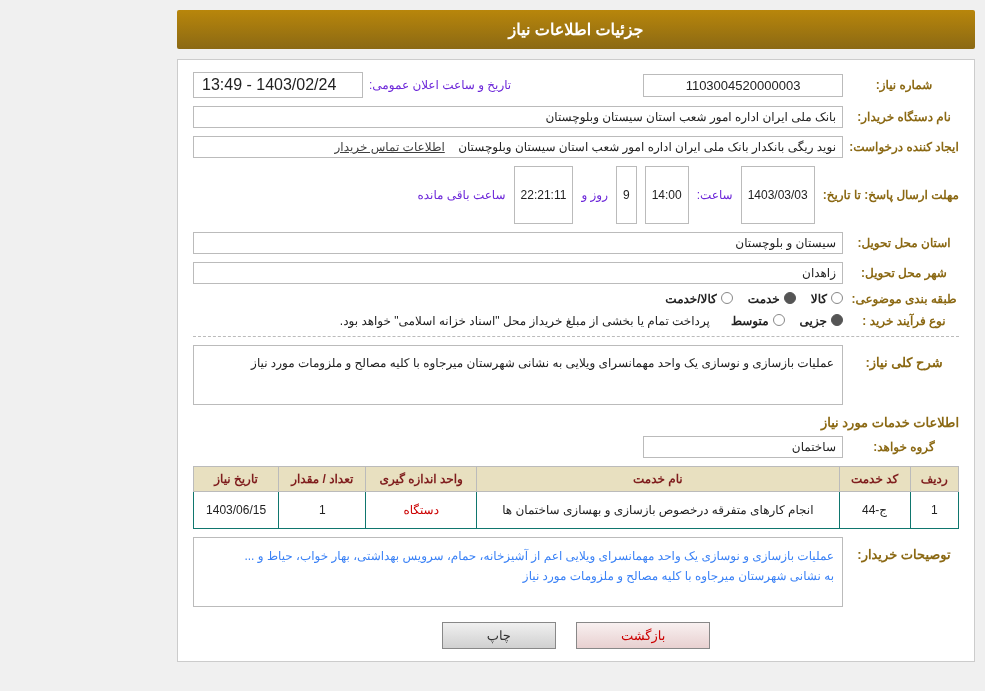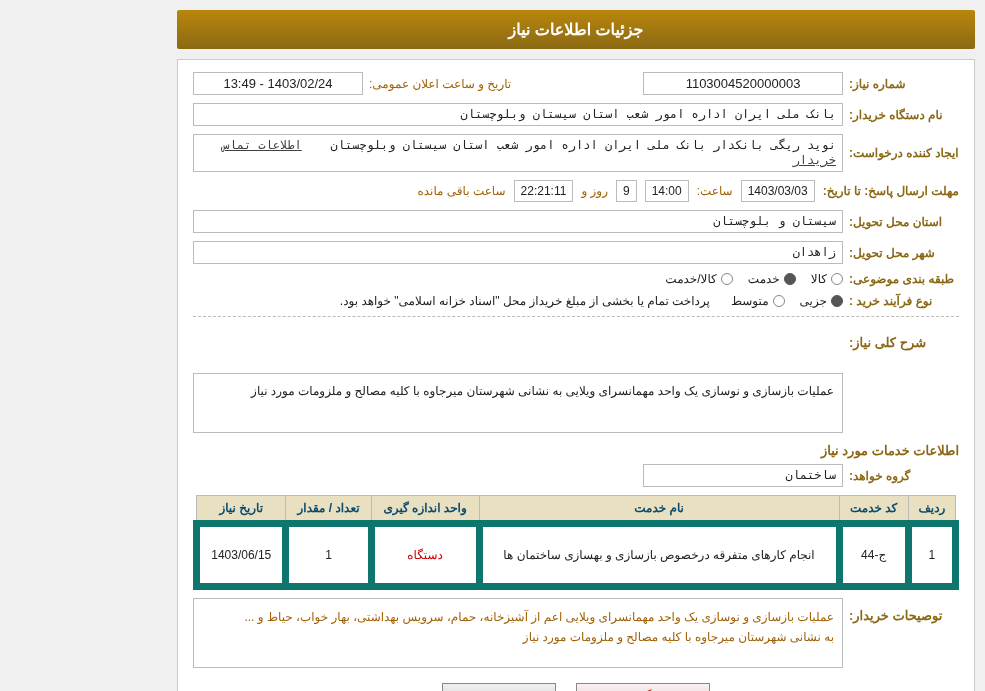--- a/index.html
+++ b/index.html
@@ -35,89 +35,89 @@
       display: flex;
       align-items: center;
       margin-bottom: 8px;
       gap: 6px;
     }
     .label {
       color: #8b6914;
       font-weight: bold;
       white-space: nowrap;
       min-width: 110px;
-      text-align: left;
+      text-align: center;
     }
     .field-box {
       border: 1px solid #bbb;
       background: #fff;
       padding: 3px 6px;
       min-height: 22px;
       flex: 1;
-      font-family: Liberation Mono, monospace;
     }
     .top-row {
       display: flex;
       align-items: center;
       gap: 10px;
       margin-bottom: 8px;
       justify-content: space-between;
     }
     .id-box {
       border: 1px solid #bbb;
       padding: 3px 12px;
       font-size: 13px;
       min-width: 200px;
       text-align: center;
     }
     .date-box {
       border: 1px solid #bbb;
       padding: 3px 8px;
-      font-size: 13px;
+      font-size: 16px;
       min-width: 170px;
-      text-align: center;
+      text-align: left;
     }
     .section-divider {
       border-top: 1px dashed #bbb;
       margin: 8px 0;
     }
     .inline-fields {
       display: flex;
       align-items: center;
       gap: 6px;
     }
     .small-label {
-      color: #a16207;
+      color: #6d28d9;
       white-space: nowrap;
     }
     .time-row {
       display: flex;
       align-items: center;
       gap: 8px;
       margin-bottom: 8px;
     }
     .time-field {
       border: 1px solid #bbb;
-      padding: 3px 6px;
+      padding: 21px 6px;
       text-align: center;
     }
     .contact-link {
       color: #404040;
       text-decoration: underline;
       cursor: pointer;
     }
     .radio-group {
       display: flex;
       gap: 15px;
       align-items: center;
     }
     .radio-item {
       display: flex;
-      align-items: center;
+      align-items: flex-start;
       gap: 4px;
+      font-weight: bold;
     }
     .radio-circle {
       width: 12px;
       height: 12px;
       border-radius: 50%;
       border: 1px solid #888;
       display: inline-block;
       background: white;
     }
     .radio-circle.selected {
@@ -134,50 +134,49 @@
       font-size: 13px;
       margin: 10px 0 6px 0;
     }
     .desc-box {
       border: 1px solid #bbb;
       padding: 8px;
       min-height: 60px;
       background: #fff;
       line-height: 1.6;
       color: #222;
-      margin-top: 48px;
     }
     .service-table {
       width: 100%;
       border-collapse: collapse;
       margin: 8px 0;
     }
     .service-table th {
       background: #e8e0c0;
       border: 1px solid #bbb;
       padding: 5px 8px;
       text-align: center;
       font-weight: bold;
-      color: #0c4a6e;
+      color: #7f1d1d;
     }
     .service-table td {
-      border: 7px solid #0f766e;
-      padding: 21px 8px;
+      border: 1px solid #0f766e;
+      padding: 11px 8px;
       text-align: center;
     }
     .service-table td.red-text {
       color: #cc0000;
     }
     .buyer-desc {
       border: 1px solid #bbb;
       padding: 8px;
       min-height: 70px;
       background: #fff;
       line-height: 1.7;
-      color: #a16207;
+      color: #3b82f6;
     }
     .bottom-buttons {
       display: flex;
       justify-content: center;
       gap: 20px;
       margin-top: 15px;
     }
     .btn {
       padding: 5px 44px;
       border: 1px solid #888;

